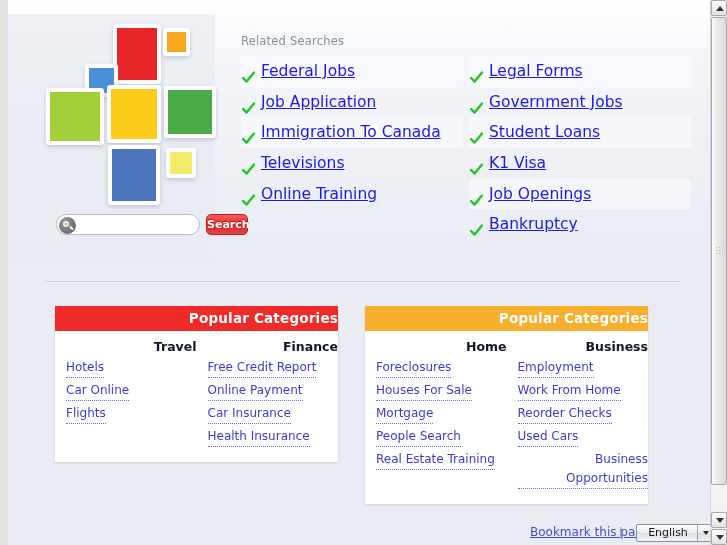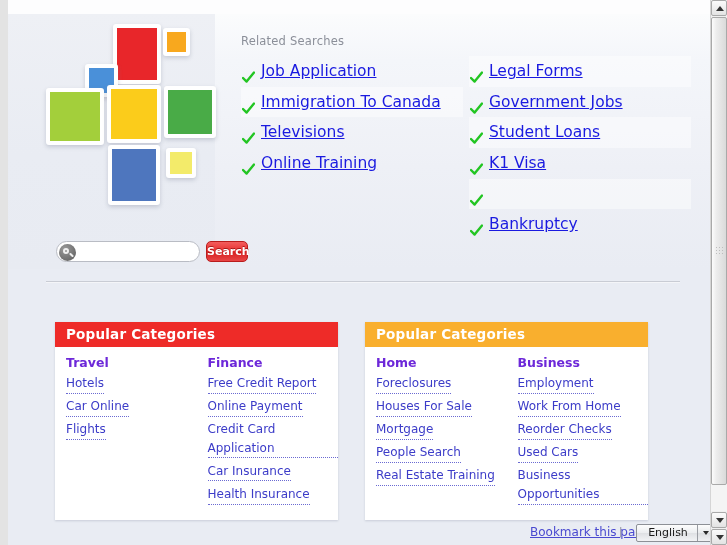--- a/index.html
+++ b/index.html
@@ -40,21 +40,21 @@
 
   
   .logo{position:absolute;left:38px;top:24px;width:170px;height:195px;}
   .tile{
     position:absolute;border:4px solid #ffffff;border-radius:3px;
     box-shadow:0 2px 4px rgba(120,128,150,.33);
     box-sizing:border-box;
   }
 
   
-  .searchbar{position:absolute;left:48px;top:241px;width:182px;height:25px;}
+  .searchbar{position:absolute;left:48px;top:214px;width:182px;height:25px;}
   .search-field{
     position:absolute;left:0;top:0;width:144px;height:21px;
     background:#ffffff;border:1px solid #b9bcc4;border-radius:11px;
     box-sizing:border-box;
   }
   .search-input{
     position:absolute;left:22px;top:2px;width:114px;height:15px;
     border:0;outline:0;background:transparent;
     font-family:"DejaVu Sans","Liberation Sans",sans-serif;font-size:11px;color:#333;
   }
@@ -101,34 +101,34 @@
     font-family:"DejaVu Sans","Liberation Sans",sans-serif;
   }
 
   
   .divider{
     position:absolute;left:38px;top:281px;width:634px;height:2px;
     background:linear-gradient(180deg,#c9ccd4 0%,#c9ccd4 50%,#f4f5f8 50%,#f4f5f8 100%);
   }
 
   
-  .panel{position:absolute;top:322px;width:283px;background:#ffffff;
-         box-shadow:0 1px 2px rgba(140,146,165,.35);}
+  .panel{position:absolute;top:306px;width:283px;background:#ffffff;
+         box-shadow:0 1px 2px rgba(140,146,165,.35);text-align:right;}
   .panel.left{left:47px;}
   .panel.right{left:357px;}
   .panel-head{
     height:25px;line-height:25px;padding-left:11px;
     color:#ffffff;font-size:13.5px;font-weight:bold;letter-spacing:.2px;
   }
   .panel-body{
     display:flex;padding:8px 0 12px 0;background:#ffffff;
   }
   .pcol{width:50%;padding-left:11px;box-sizing:border-box;}
   .pcol h4{
-    margin:0 0 4px 0;font-size:12.5px;font-weight:bold;color:#6d28d9;
+    margin:0 0 4px 0;font-size:12.5px;font-weight:bold;color:#0f172a;
     font-family:"DejaVu Sans","Liberation Sans",sans-serif;
   }
   .plink{
     display:block;font-size:12px;color:#3c3cc8;margin:0 0 3.5px 0;
     text-decoration:none;border-bottom:1px dotted #6a6ad2;
     width:fit-content;line-height:18.6px;
   }
 
   
   .bookmark{
@@ -215,20 +215,23 @@
         <span class="mag"></span>
         <input class="search-input" type="text" placeholder="" style="">
       </div>
       <button class="search-btn">Search</button>
     </div>
 
     <div class="rs-title">Related Searches</div>
 
     <div class="rs-cols">
       <div class="rs-col c1" id="rs-col-left">
+          <div class="rs-item alt"><span class="rs-check"><svg width="13" height="13" viewBox="0 0 13 13">
+                <path d="M1 7 L4.6 10.6 L12 1.6" stroke="#22C522" stroke-width="2.4" fill="none" stroke-linecap="round" stroke-linejoin="round"></path>
+              </svg></span><a class="rs-link" href="#">Federal Jobs</a></div>
           <div class="rs-item"><span class="rs-check"><svg width="13" height="13" viewBox="0 0 13 13">
                 <path d="M1 7 L4.6 10.6 L12 1.6" stroke="#22C522" stroke-width="2.4" fill="none" stroke-linecap="round" stroke-linejoin="round"></path>
               </svg></span><a class="rs-link" href="#">Job Application</a></div>
           <div class="rs-item alt"><span class="rs-check"><svg width="13" height="13" viewBox="0 0 13 13">
                 <path d="M1 7 L4.6 10.6 L12 1.6" stroke="#22C522" stroke-width="2.4" fill="none" stroke-linecap="round" stroke-linejoin="round"></path>
               </svg></span><a class="rs-link" href="#">Immigration To Canada</a></div>
           <div class="rs-item"><span class="rs-check"><svg width="13" height="13" viewBox="0 0 13 13">
                 <path d="M1 7 L4.6 10.6 L12 1.6" stroke="#22C522" stroke-width="2.4" fill="none" stroke-linecap="round" stroke-linejoin="round"></path>
               </svg></span><a class="rs-link" href="#">Televisions</a></div>
           <div class="rs-item"><span class="rs-check"><svg width="13" height="13" viewBox="0 0 13 13">
@@ -243,21 +246,21 @@
                 <path d="M1 7 L4.6 10.6 L12 1.6" stroke="#22C522" stroke-width="2.4" fill="none" stroke-linecap="round" stroke-linejoin="round"></path>
               </svg></span><a class="rs-link" href="#">Government Jobs</a></div>
           <div class="rs-item alt"><span class="rs-check"><svg width="13" height="13" viewBox="0 0 13 13">
                 <path d="M1 7 L4.6 10.6 L12 1.6" stroke="#22C522" stroke-width="2.4" fill="none" stroke-linecap="round" stroke-linejoin="round"></path>
               </svg></span><a class="rs-link" href="#">Student Loans</a></div>
           <div class="rs-item"><span class="rs-check"><svg width="13" height="13" viewBox="0 0 13 13">
                 <path d="M1 7 L4.6 10.6 L12 1.6" stroke="#22C522" stroke-width="2.4" fill="none" stroke-linecap="round" stroke-linejoin="round"></path>
               </svg></span><a class="rs-link" href="#">K1 Visa</a></div>
           <div class="rs-item alt"><span class="rs-check"><svg width="13" height="13" viewBox="0 0 13 13">
                 <path d="M1 7 L4.6 10.6 L12 1.6" stroke="#22C522" stroke-width="2.4" fill="none" stroke-linecap="round" stroke-linejoin="round"></path>
-              </svg></span></div>
+              </svg></span><a class="rs-link" href="#">Job Openings</a></div>
           <div class="rs-item"><span class="rs-check"><svg width="13" height="13" viewBox="0 0 13 13">
                 <path d="M1 7 L4.6 10.6 L12 1.6" stroke="#22C522" stroke-width="2.4" fill="none" stroke-linecap="round" stroke-linejoin="round"></path>
               </svg></span><a class="rs-link" href="#">Bankruptcy</a></div>
         </div>
     </div>
 
     <div class="divider"></div>
 
     <div class="panel left" id="panel-0">
         <div class="panel-head" style="background: rgb(238, 43, 40);">Popular Categories</div>
@@ -265,21 +268,20 @@
           <div class="pcol">
             <h4>Travel</h4>
             <a class="plink" href="#">Hotels</a>
             <a class="plink" href="#">Car Online</a>
             <a class="plink" href="#">Flights</a>
           </div>
           <div class="pcol">
             <h4>Finance</h4>
             <a class="plink" href="#">Free Credit Report</a>
             <a class="plink" href="#">Online Payment</a>
-            <a class="plink" href="#">Credit Card Application</a>
             <a class="plink" href="#">Car Insurance</a>
             <a class="plink" href="#">Health Insurance</a>
           </div>
         </div>
       </div>
     <div class="panel right" id="panel-1">
         <div class="panel-head" style="background: rgb(249, 175, 46);">Popular Categories</div>
         <div class="panel-body">
           <div class="pcol">
             <h4>Home</h4>

